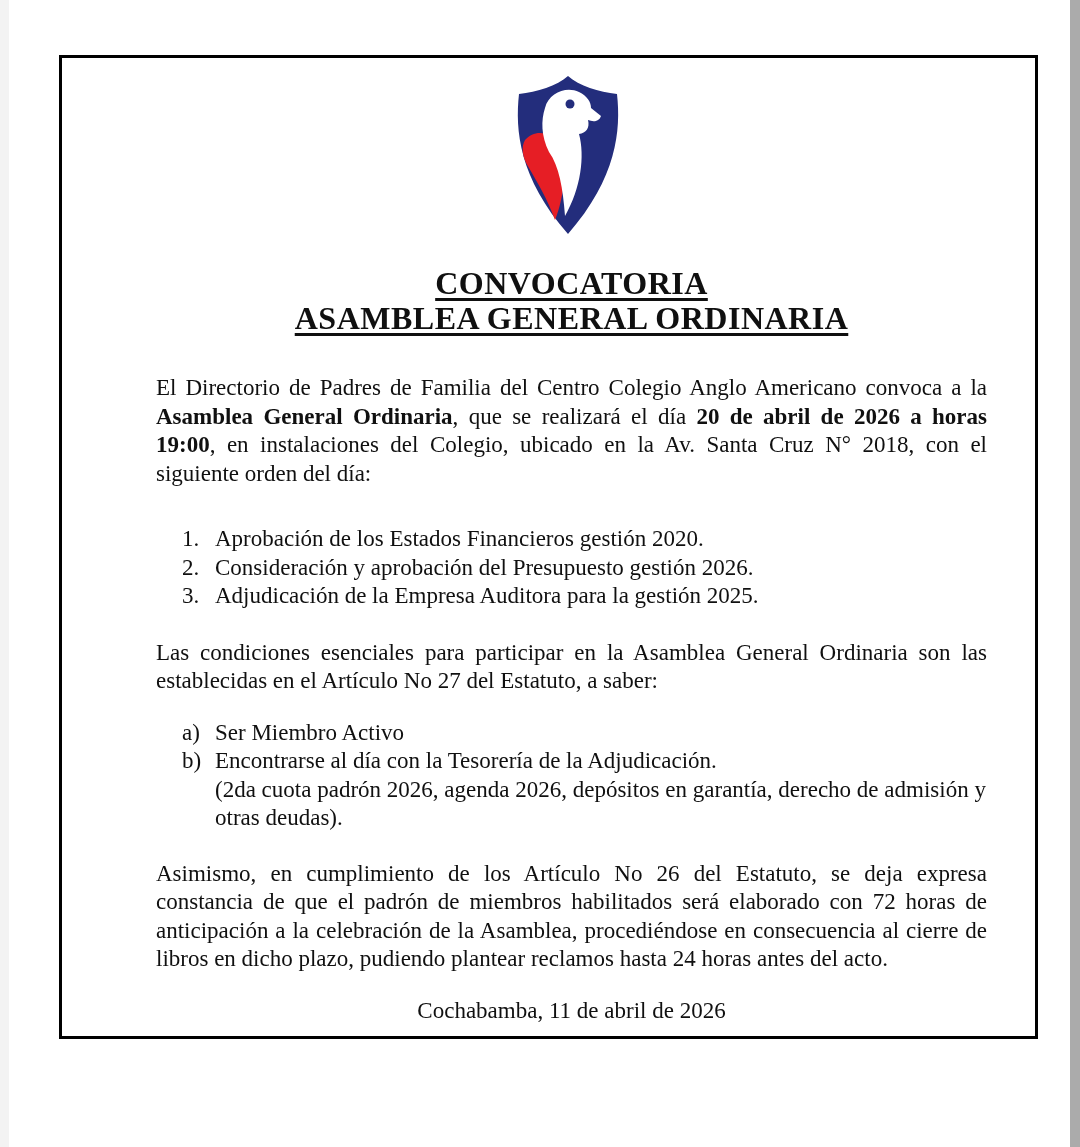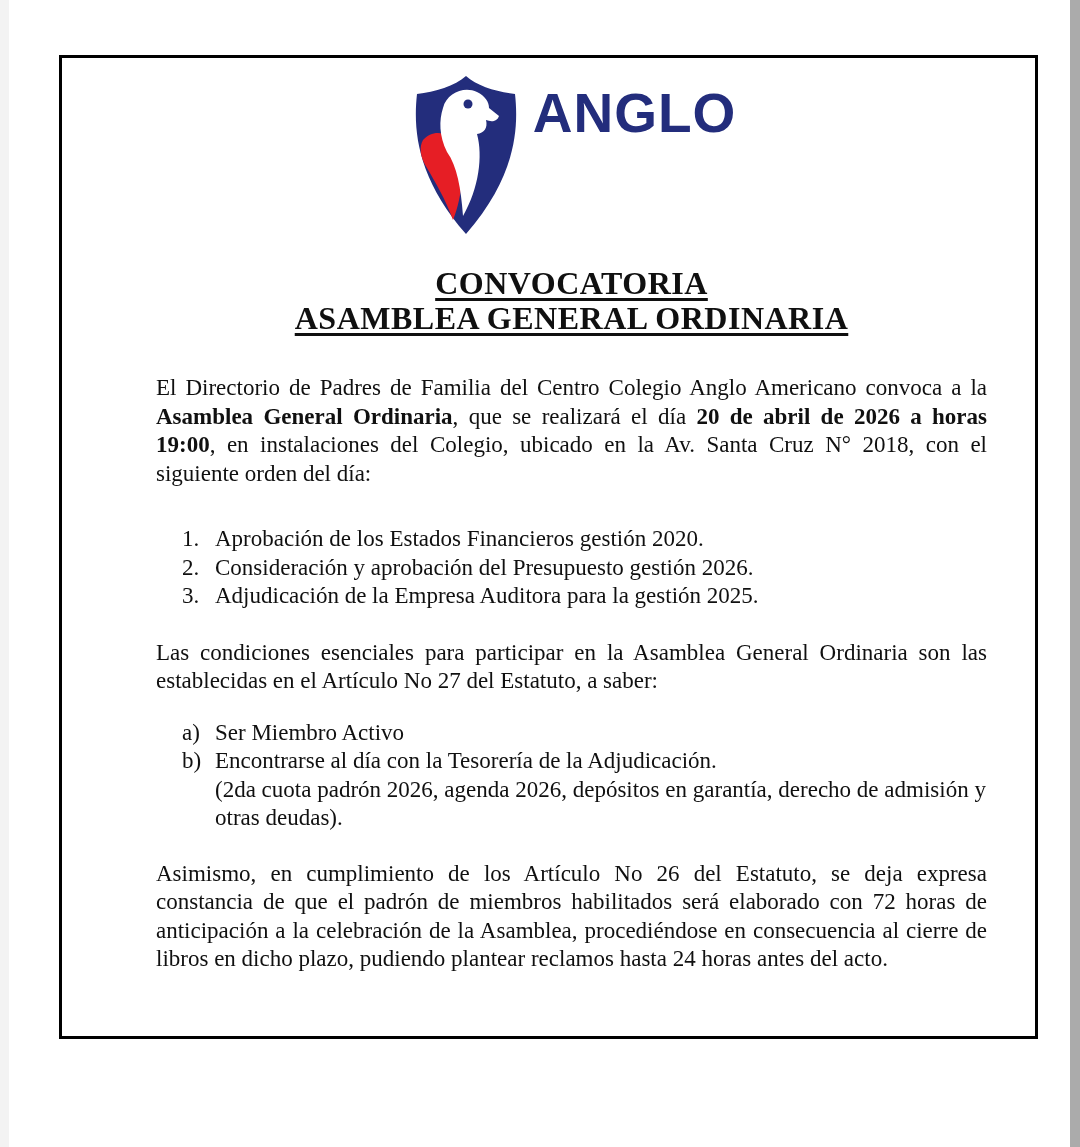--- a/index.html
+++ b/index.html
@@ -100,21 +100,20 @@
 <div class="doc-frame">
 
   <div class="logo-row">
     <svg class="logo-shield" width="118" height="170" viewBox="0 0 118 170">
       <path fill="#232d7c" d="M59 6 C48 16 28 22 10 24 C6 60 10 108 59 164 C108 108 112 60 108 24 C90 22 70 16 59 6 Z"></path>
       <path fill="#e61e25" d="M16 70 C26 58 44 62 50 76 C58 94 56 126 46 150 C38 128 28 112 20 98 C13 87 12 77 16 70 Z"></path>
       <path fill="#ffffff" d="M36 38 C40 22 58 16 70 22 C78 26 82 32 82 38 L92 46 C90 52 84 52 79 50 C81 58 77 63 70 64 C76 86 72 118 56 146 C54 118 50 96 40 82 C32 66 32 50 36 38 Z"></path>
       <circle fill="#232d7c" cx="61" cy="34" r="4.5"></circle>
     </svg>
     <div class="logo-text">
-      <span class="logo-word1">ANGLO</span>
     </div>
   </div>
 
   <div class="title-block">
     <div><span class="title-line">CONVOCATORIA</span></div>
     <div><span class="title-line">ASAMBLEA GENERAL ORDINARIA</span></div>
   </div>
 
   <p class="para p-intro"><span>El Directorio de Padres de Familia del Centro Colegio Anglo Americano convoca a la </span><span class="bold">Asamblea General Ordinaria</span><span>, que se realizará el día </span><span class="bold">20 de abril de 2026 a horas 19:00</span><span>, en instalaciones del Colegio, ubicado en la Av. Santa Cruz N° 2018, con el siguiente orden del día:</span></p>
 
@@ -142,14 +141,15 @@
     </div>
     <div class="li-row">
       <span class="li-marker">b)</span>
       <span class="li-text">Encontrarse al día con la Tesorería de la Adjudicación.</span>
     </div>
     <div class="li-note">(2da cuota padrón 2026, agenda 2026, depósitos en garantía, derecho de admisión y otras deudas).</div>
   </div>
 
   <p class="para p-notice">Asimismo, en cumplimiento de los Artículo No 26 del Estatuto, se deja expresa constancia de que el padrón de miembros habilitados será elaborado con 72 horas de anticipación a la celebración de la Asamblea, procediéndose en consecuencia al cierre de libros en dicho plazo, pudiendo plantear reclamos hasta 24 horas antes del acto.</p>
 
+  <div class="dateline">Cochabamba, 11 de abril de 2026</div>
 
 </div>
 
 </body></html>

